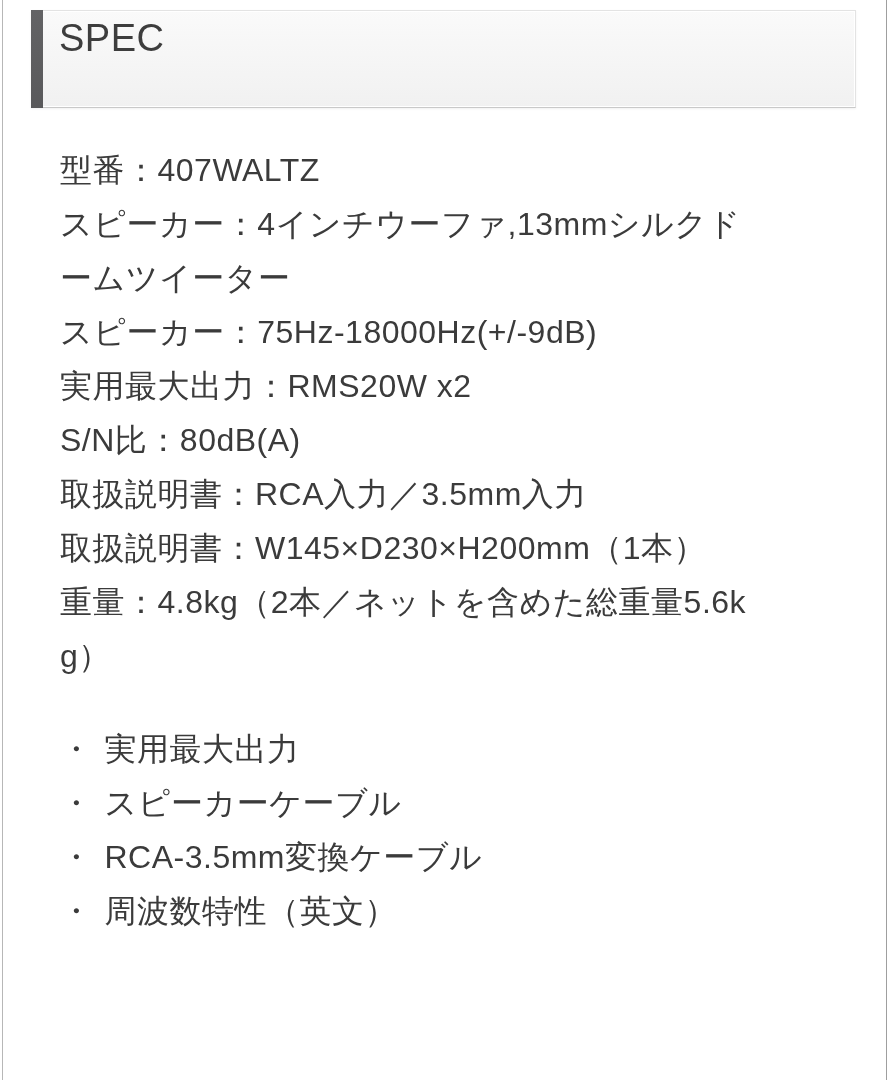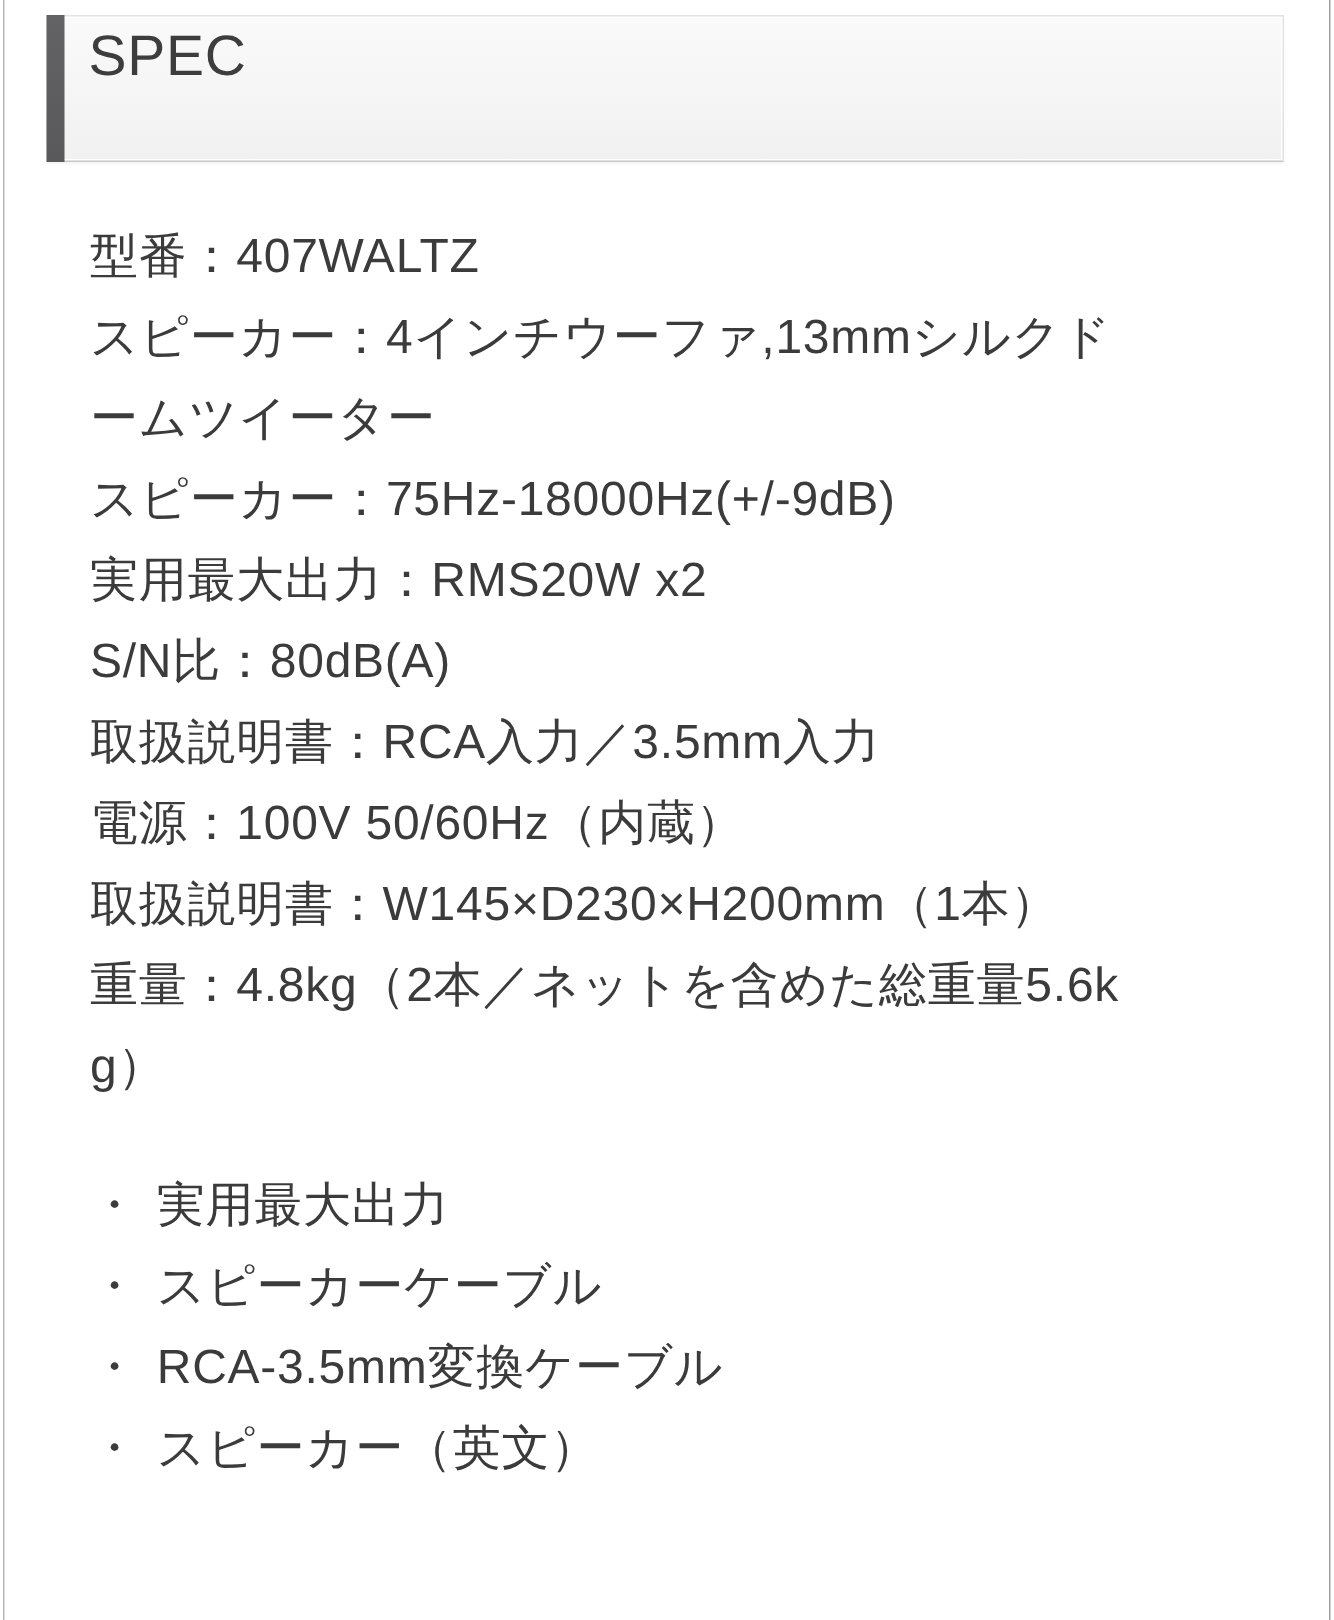--- a/index.html
+++ b/index.html
@@ -102,30 +102,29 @@
   <p class="spec-line"><span>スピーカー</span><span>：</span><span>4インチウーファ,13mmシルクドームツイーター</span></p>
 
   <p class="spec-line"><span>スピーカー</span><span>：</span><span>75Hz-18000Hz(+/-9dB)</span></p>
 
   <p class="spec-line"><span>実用最大出力</span><span>：</span><span>RMS20W x2</span></p>
 
   <p class="spec-line"><span>S/N比</span><span>：</span><span>80dB(A)</span></p>
 
   <p class="spec-line"><span>取扱説明書</span><span>：</span><span>RCA入力／3.5mm入力</span></p>
 
-  <p class="spec-line"><span>電源</span><span>：</span><span>100V 50/60Hz（内蔵）</span></p>
 
   <p class="spec-line"><span>取扱説明書</span><span>：</span><span>W145×D230×H200mm（1本）</span></p>
 
   <p class="spec-line"><span>重量</span><span>：</span><span>4.8kg（2本／ネットを含めた総重量5.6kg）</span></p>
 
   <div class="spacer"></div>
 
 
   <p class="acc-line"><span class="bullet">・</span><span>実用最大出力</span></p>
 
   <p class="acc-line"><span class="bullet">・</span><span>スピーカーケーブル</span></p>
 
   <p class="acc-line"><span class="bullet">・</span><span>RCA-3.5mm変換ケーブル</span></p>
 
-  <p class="acc-line"><span class="bullet">・</span><span>スピーカー（英文）</span></p>
+  <p class="acc-line"><span class="bullet">・</span><span>周波数特性（英文）</span></p>
 
 </div>
 
 </body></html>

